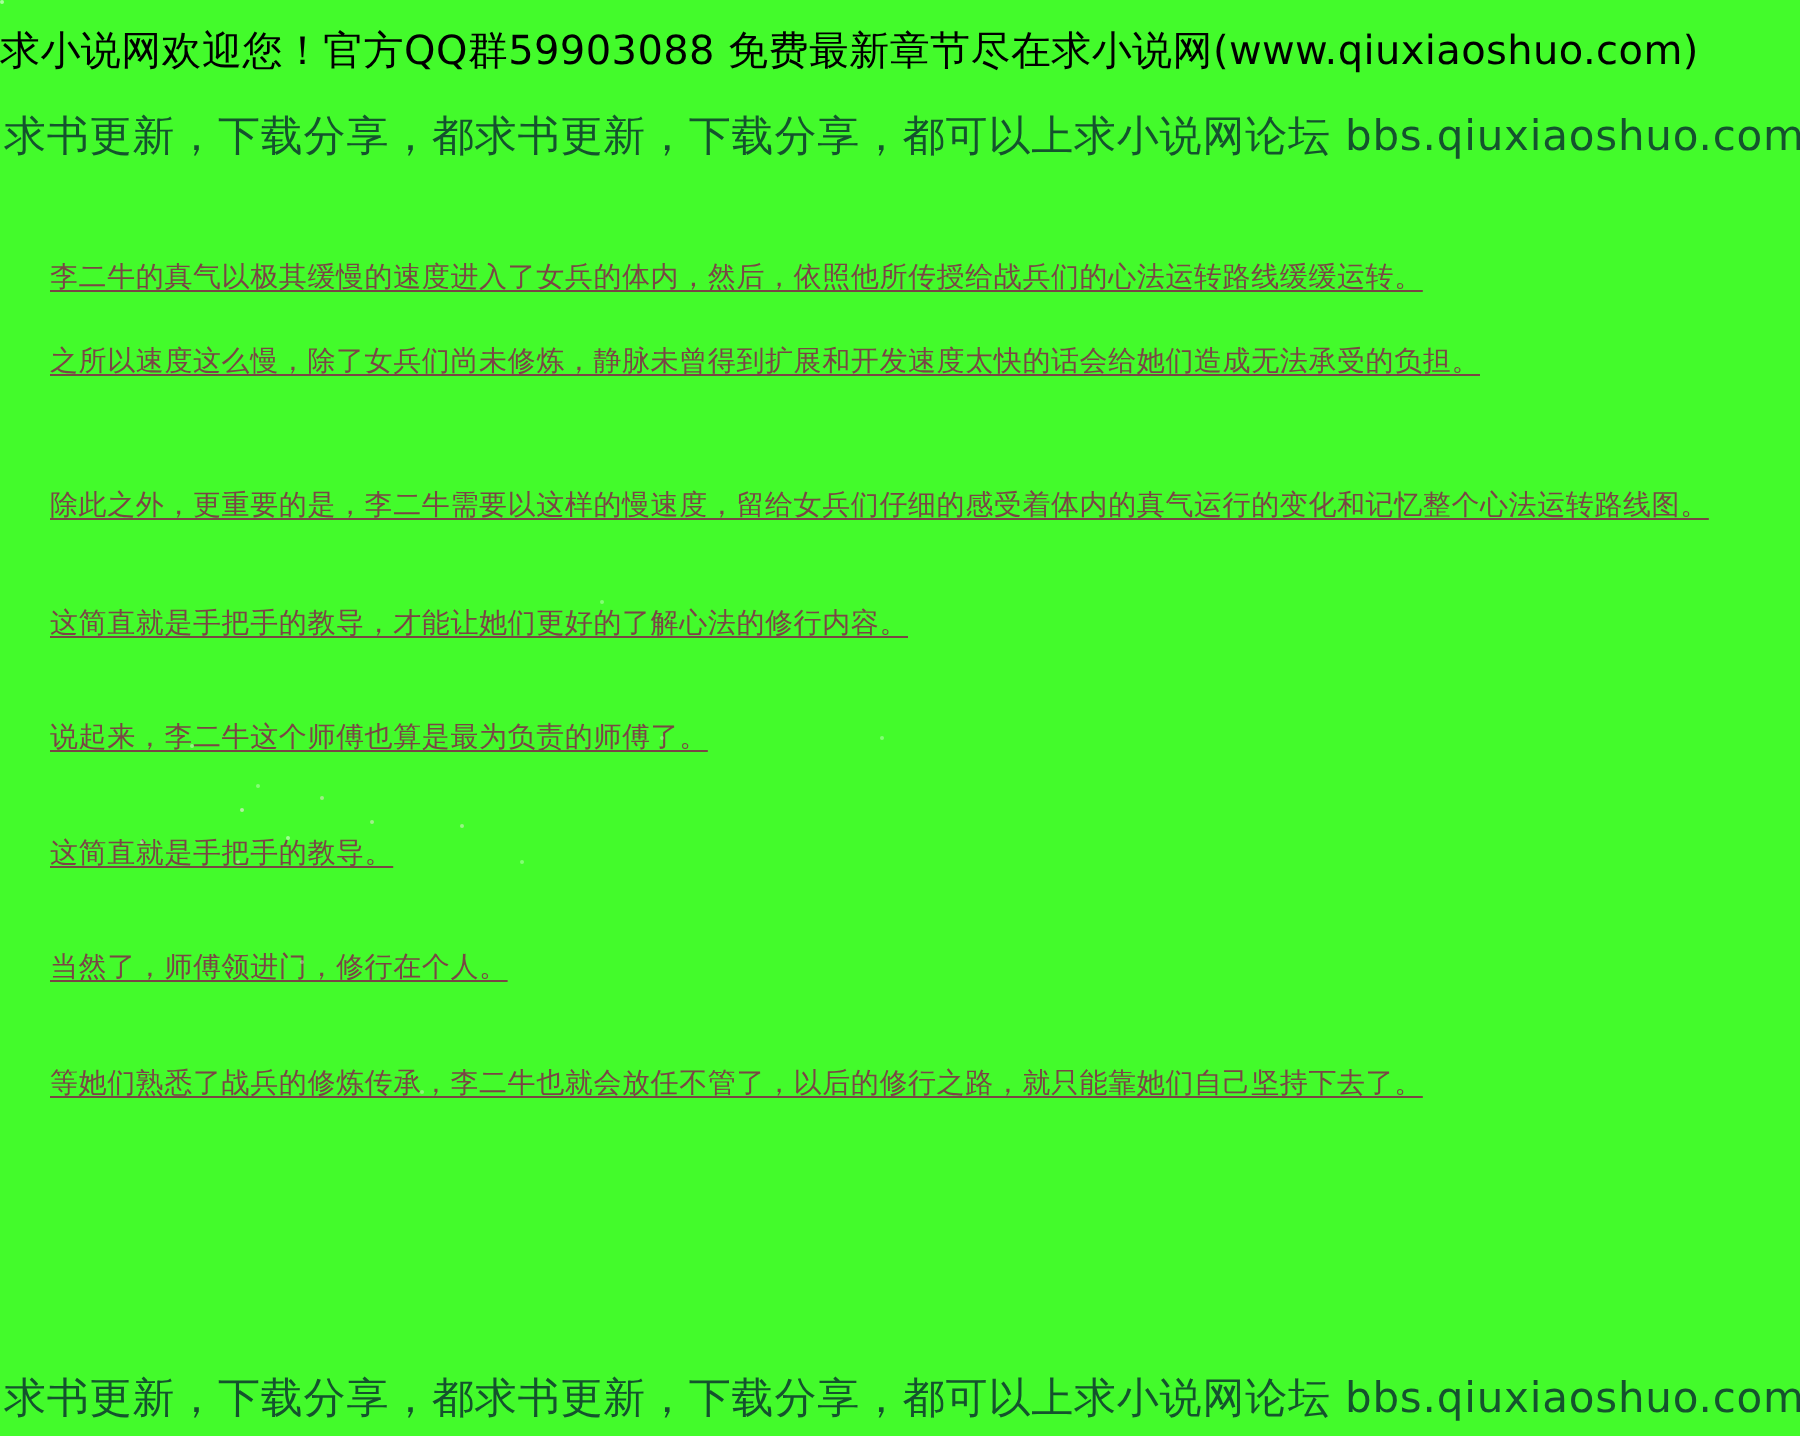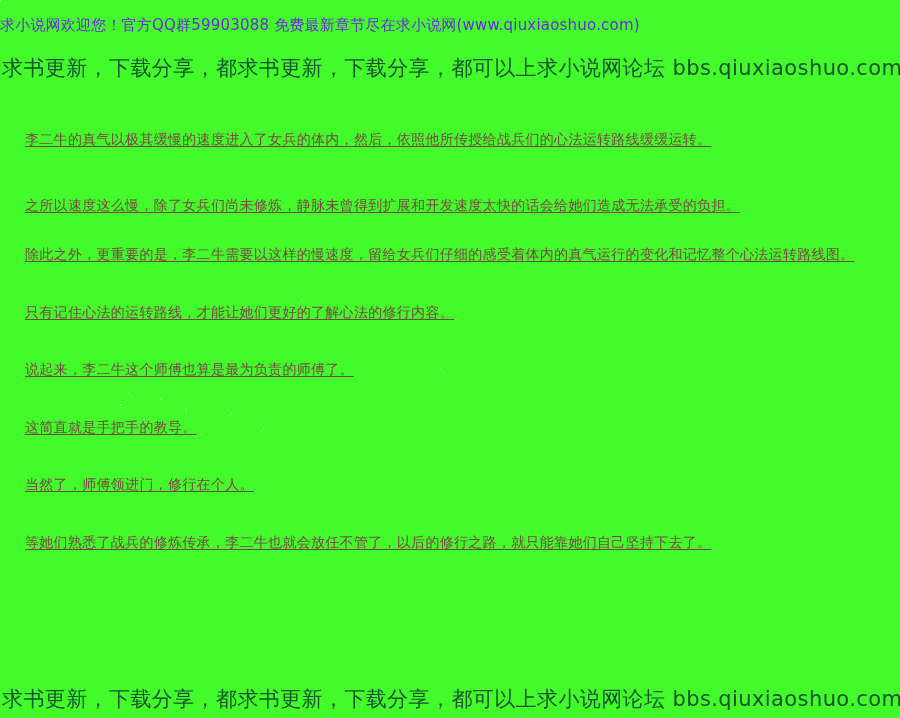--- a/index.html
+++ b/index.html
@@ -4,21 +4,21 @@
 <style>
   html,body{margin:0;padding:0;}
   body{
     width:900px;height:718px;
     background:var(--bg,#43FB2B);
     overflow:hidden;position:relative;
     font-family:"DejaVu Sans",sans-serif;
   }
   .welcome-line{
     position:absolute;top:16px;left:0;
-    font-size:15px;line-height:18px;color:#6d28d9;
+    font-size:20px;line-height:18px;color:#000000;
     white-space:nowrap;letter-spacing:0.2px;
   }
   .ad-banner{
     position:absolute;left:2px;width:898px;
     font-size:21px;line-height:24px;color:#14532d;
     white-space:nowrap;letter-spacing:0.4px;
     overflow:hidden;
   }
   .ad-banner.top{top:56px;}
   .ad-banner.bottom{top:687px;}
@@ -26,22 +26,22 @@
   .para{
     position:absolute;left:25px;
     font-size:14px;line-height:18px;
     letter-spacing:0.3px;
     color:var(--body-text,#7a4545);
     text-decoration:underline;
     text-underline-offset:2px;
     white-space:nowrap;
   }
   .para:nth-child(1){top:130px;}
-  .para:nth-child(2){top:196px;text-decoration:underline;}
-  .para:nth-child(3){top:245px;}
+  .para:nth-child(2){top:172px;text-decoration:underline;}
+  .para:nth-child(3){top:245px;font-family:Liberation Serif, serif;}
   .para:nth-child(4){top:303px;}
   .para:nth-child(5){top:360px;}
   .para:nth-child(6){top:418px;}
   .para:nth-child(7){top:476px;font-family:Liberation Serif, serif;}
   .para:nth-child(8){top:533px;}
   .para:nth-child(9){top:591px;}
   .para:nth-child(10){top:665px;margin-top:21px;}
   
   .noise{
     position:absolute;top:0;left:0;width:2px;height:2px;border-radius:1px;
@@ -68,21 +68,21 @@
 <body>
 
 <div class="welcome-line">求小说网欢迎您！官方QQ群59903088 免费最新章节尽在求小说网(www.qiuxiaoshuo.com)</div>
 
 <div class="ad-banner top">求书更新，下载分享，都求书更新，下载分享，都可以上求小说网论坛 bbs.qiuxiaoshuo.com</div>
 
 <div class="novel-content">
     <div class="para">李二牛的真气以极其缓慢的速度进入了女兵的体内，然后，依照他所传授给战兵们的心法运转路线缓缓运转。</div>
     <div class="para">之所以速度这么慢，除了女兵们尚未修炼，静脉未曾得到扩展和开发速度太快的话会给她们造成无法承受的负担。</div>
     <div class="para">除此之外，更重要的是，李二牛需要以这样的慢速度，留给女兵们仔细的感受着体内的真气运行的变化和记忆整个心法运转路线图。</div>
-    <div class="para">只有记住心法的运转路线，才能让她们更好的了解心法的修行内容。</div>
+    <div class="para">这简直就是手把手的教导，才能让她们更好的了解心法的修行内容。</div>
     <div class="para">说起来，李二牛这个师傅也算是最为负责的师傅了。</div>
     <div class="para">这简直就是手把手的教导。</div>
     <div class="para">当然了，师傅领进门，修行在个人。</div>
     <div class="para">等她们熟悉了战兵的修炼传承，李二牛也就会放任不管了，以后的修行之路，就只能靠她们自己坚持下去了。</div>
   </div>
 
 <div class="noise"></div>
 
 <div class="ad-banner bottom">求书更新，下载分享，都求书更新，下载分享，都可以上求小说网论坛 bbs.qiuxiaoshuo.com</div>
 

